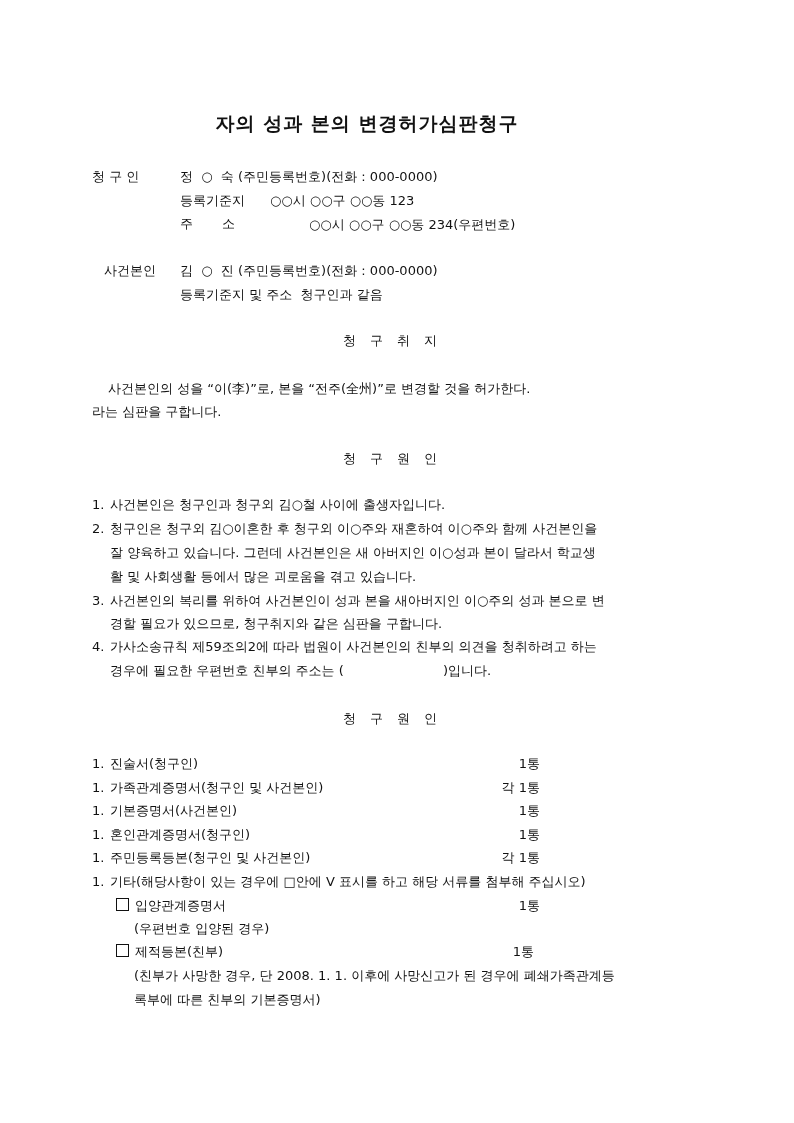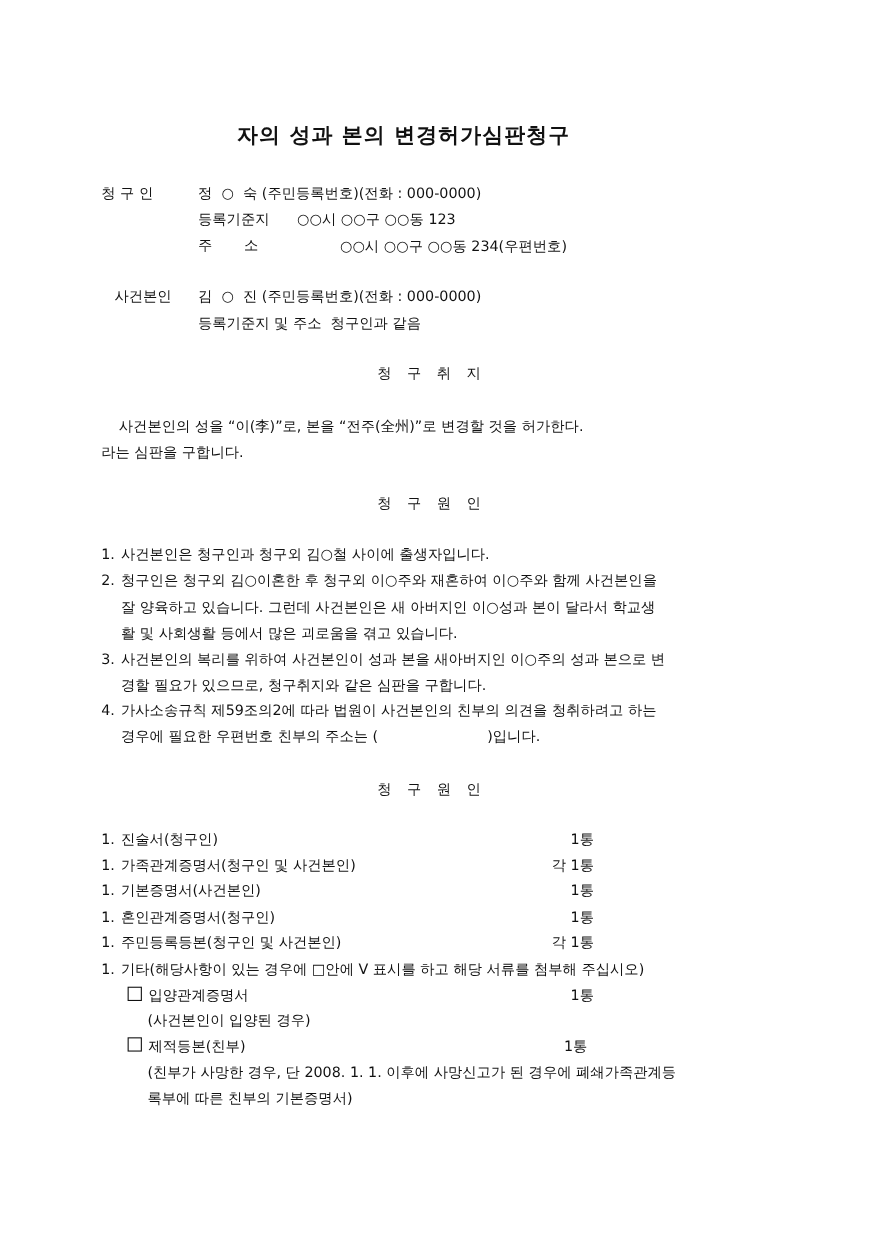--- a/index.html
+++ b/index.html
@@ -71,20 +71,20 @@
 <div class="abs" style="left:110px; top:849px;">주민등록등본(청구인 및 사건본인)</div>
 <div class="abs right" style="left:440px; width:100px; top:849px;">각 1통</div>
 
 <div class="abs" style="left:92px; top:873px;">1.</div>
 <div class="abs" style="left:110px; top:873px;text-align:center;">기타(해당사항이 있는 경우에 □안에 V 표시를 하고 해당 서류를 첨부해 주십시오)</div>
 
 <div class="abs" style="left:116px; top:897px;">
   <span class="box"></span><span>입양관계증명서</span>
 </div>
 <div class="abs right" style="left:440px; width:100px; top:897px;">1통</div>
-<div class="abs" style="left:134px; top:920px;">(사건본인이 입양된 경우)</div>
+<div class="abs" style="left:134px; top:920px;">(우편번호 입양된 경우)</div>
 
 <div class="abs" style="left:116px; top:943px;">
   <span class="box"></span><span>제적등본(친부)</span>
 </div>
 <div class="abs right" style="left:434px; width:100px; top:943px;">1통</div>
 <div class="abs" style="left:134px; top:967px;">(친부가 사망한 경우, 단 2008. 1. 1. 이후에 사망신고가 된 경우에 폐쇄가족관계등</div>
 <div class="abs" style="left:134px; top:991px;">록부에 따른 친부의 기본증명서)</div>
 
 </body></html>

